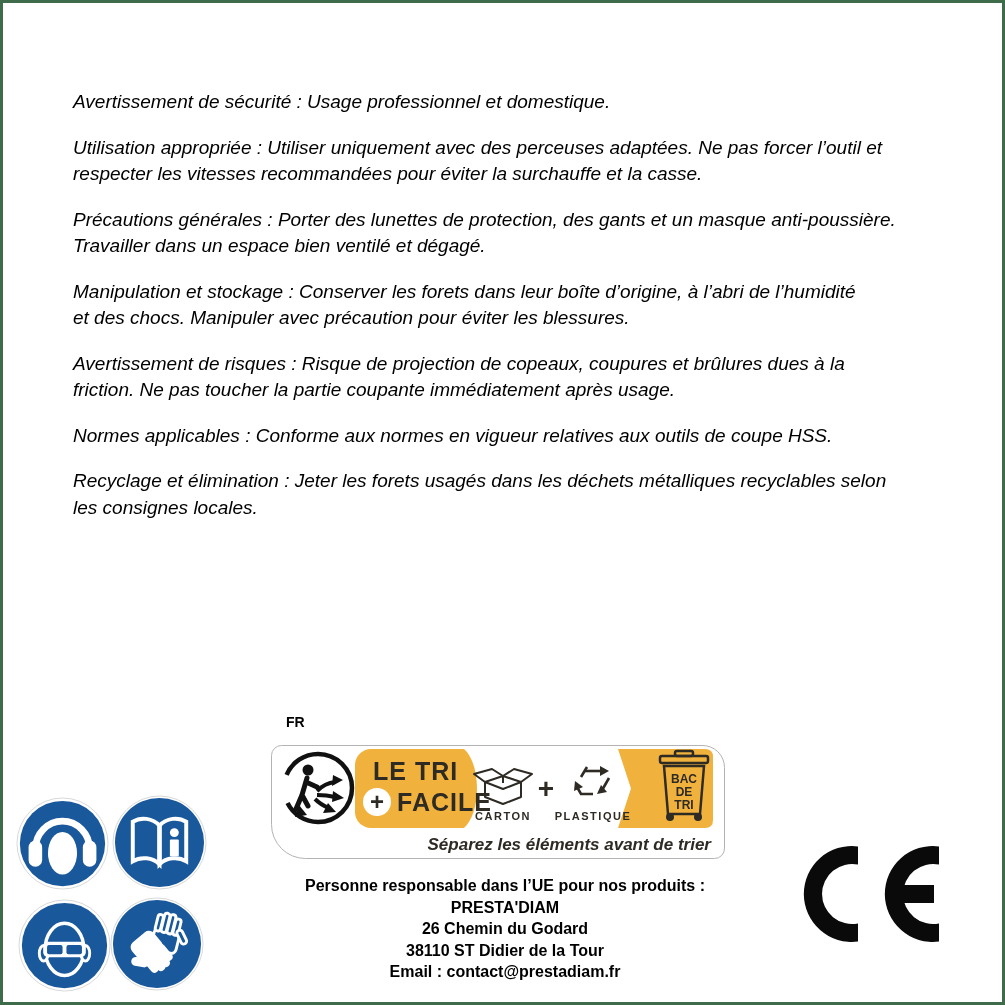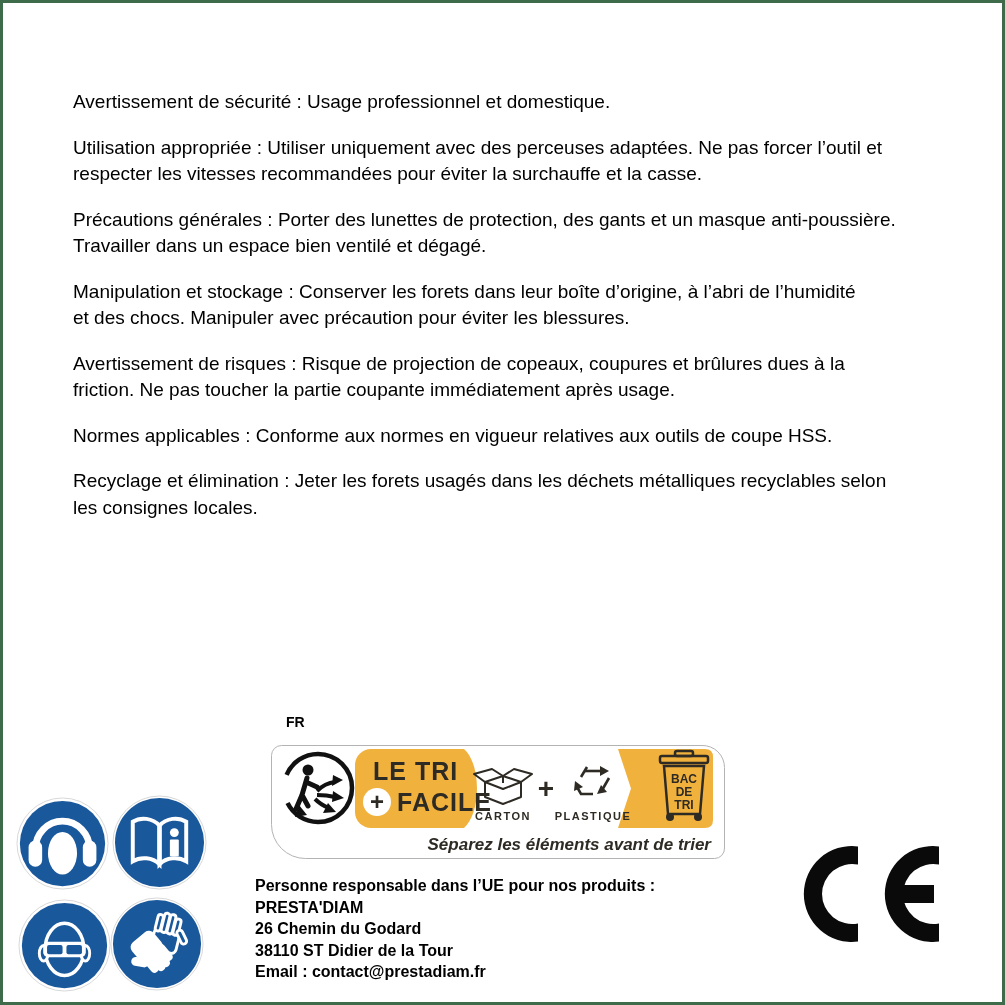--- a/index.html
+++ b/index.html
@@ -1,26 +1,26 @@
 <!DOCTYPE html>
 <html><head>
 <meta charset="utf-8">
 <style>
   html,body{margin:0;padding:0;background:#fff;font-family:"Liberation Sans",sans-serif;}
   .page{position:relative;width:1005px;height:1005px;box-sizing:border-box;
         border:3px solid #3E6B4A;background:#fff;overflow:hidden;}
   .doc-title{position:absolute;top:28px;left:0;width:100%;text-align:center;
              font-size:16px;font-weight:bold;color:#000;}
   .safety-text{position:absolute;top:86px;left:70px;width:895px;color:#000;}
-  .safety-text p{margin:0 0 19px 0;font-size:19px;line-height:26.5px;white-space:pre-line;}
+  .safety-text p{margin:0 0 19px 0;font-size:19px;line-height:26.5px;white-space:pre-line;font-style:italic;}
   .fr-label{position:absolute;left:266px;top:711px;font-size:14px;font-weight:bold;color:#000;margin-left:17px;}
   .banner{position:absolute;left:268px;top:742px;}
   .picto{position:absolute;}
   .ce{position:absolute;left:800px;top:842px;}
-  .responsible{position:absolute;left:252px;top:872px;width:500px;
+  .responsible{position:absolute;left:252px;top:872px;width:500px;text-align:center;
                font-weight:bold;color:#000;font-size:16px;line-height:21.5px;}
 </style>
 </head>
 <body>
 
 <div class="page">
 
 
   <div class="safety-text">
     <p>Avertissement de sécurité : Usage professionnel et domestique.</p>

